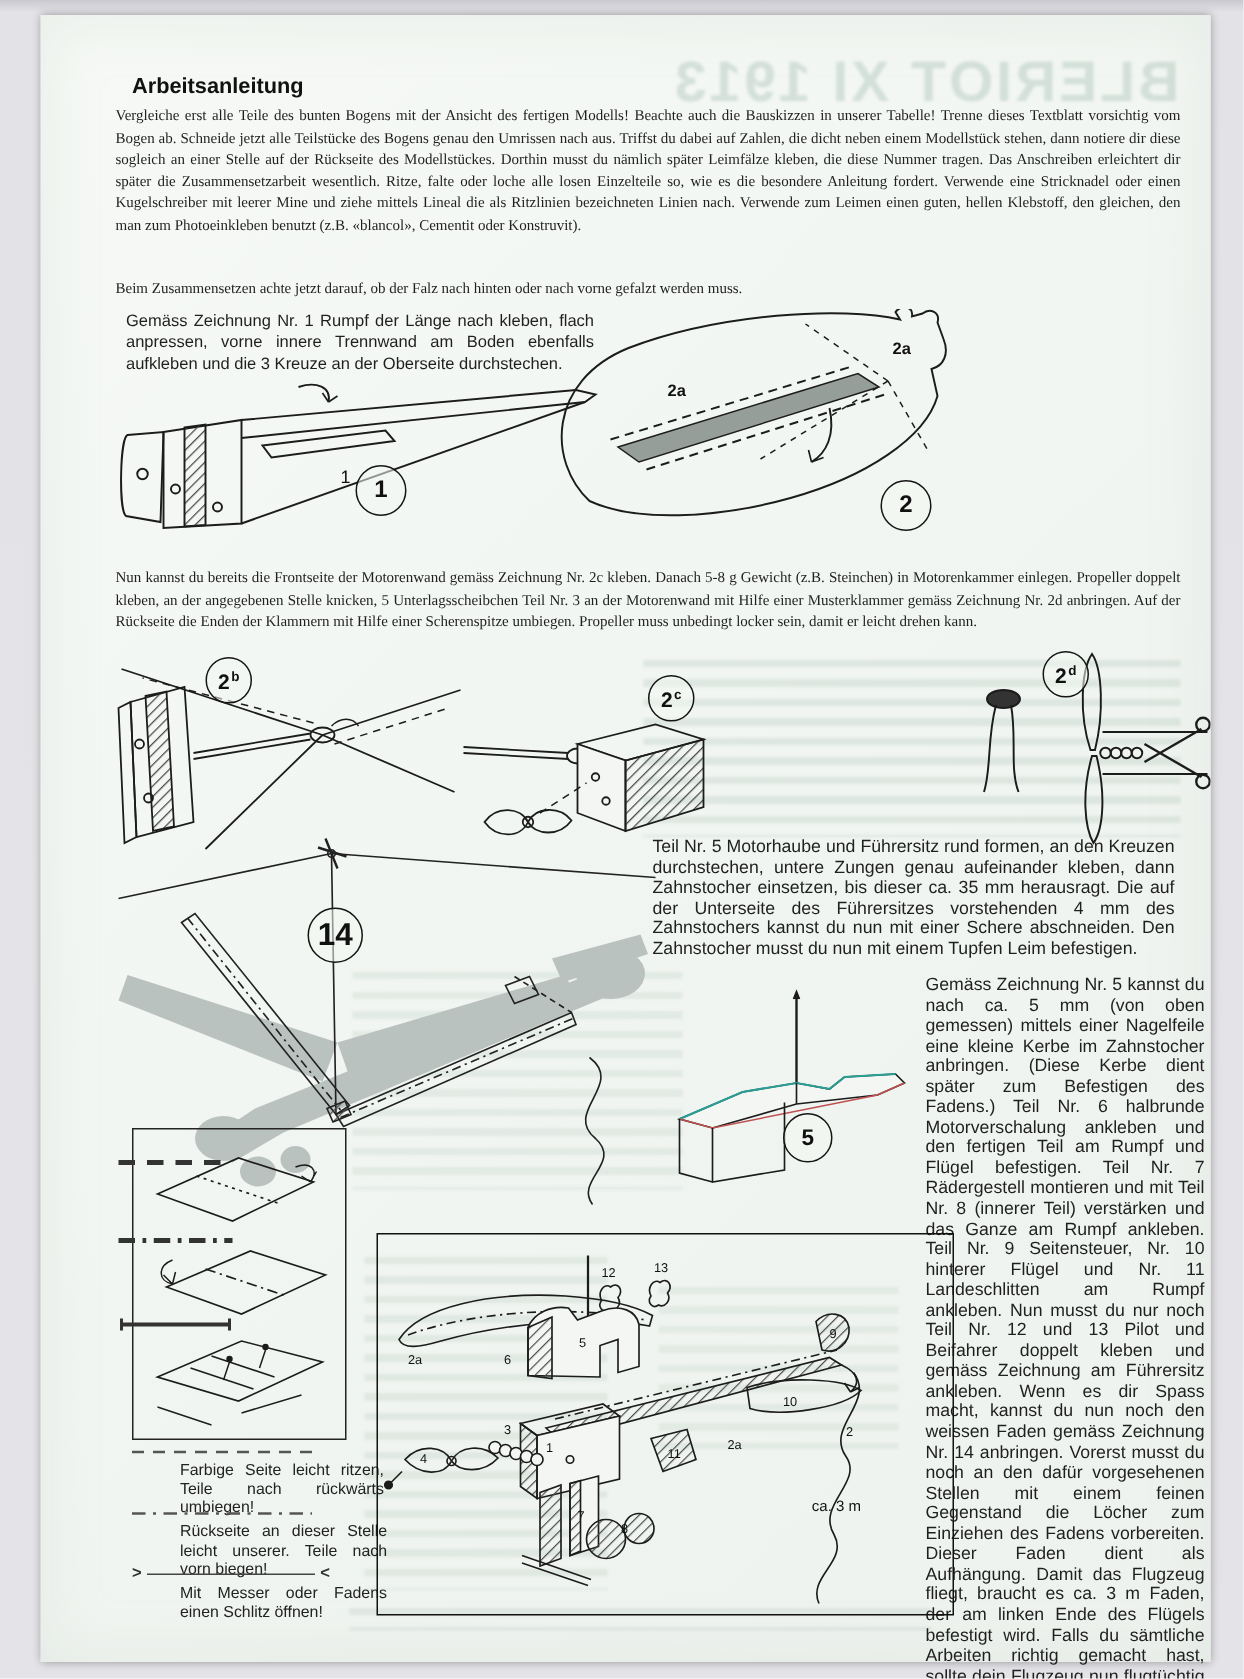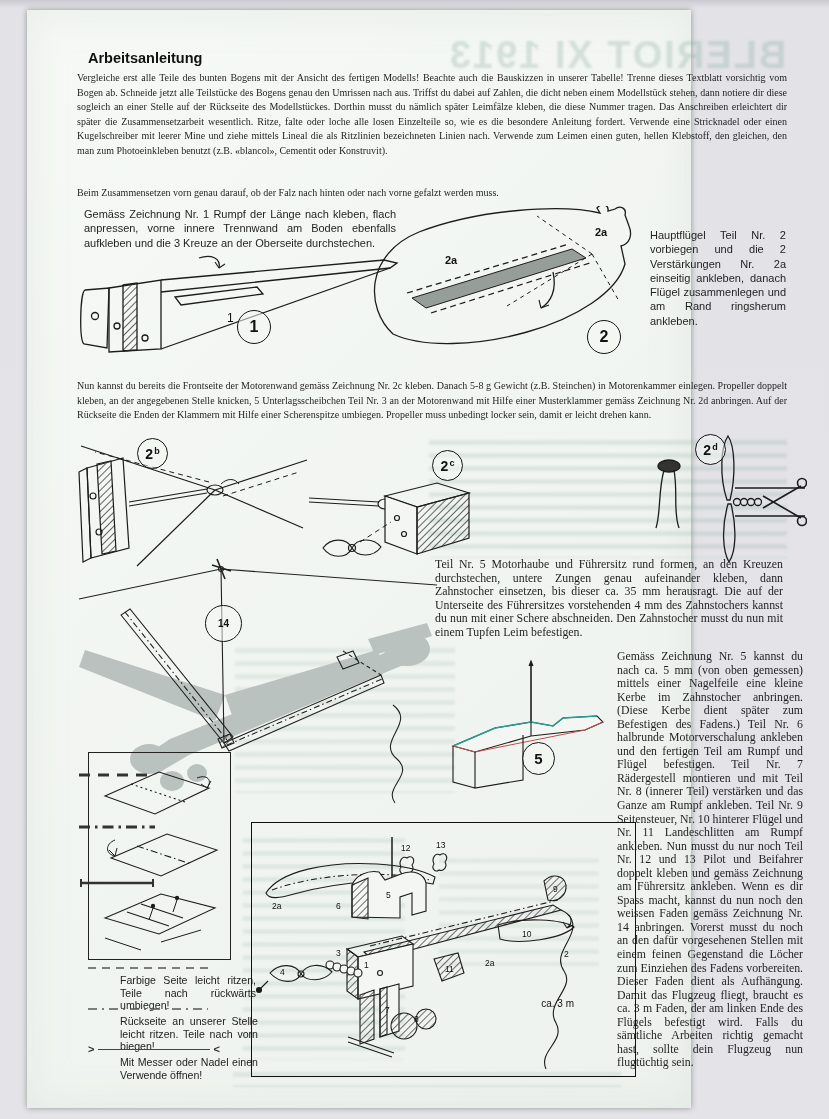--- a/index.html
+++ b/index.html
@@ -2,28 +2,28 @@
 <html><head>
 <meta charset="utf-8">
 <style>
   html,body{margin:0;padding:0;}
   body{
     width:829px;height:1119px;position:relative;overflow:hidden;
     background:linear-gradient(180deg,#c9c9cf 0,#e2e2e7 8px,#e4e4e8 100%);
     font-family:"Liberation Sans",sans-serif;
   }
   .page{
-    position:absolute;left:27px;top:10px;width:664px;height:1098px;
+    position:absolute;left:27px;top:10px;width:780px;height:1098px;
     background:linear-gradient(135deg,#f6f9f5 0,#f1f5f1 55%,#eef2ee 100%);
     box-shadow:0 0 6px rgba(0,0,0,.35), inset 0 0 40px rgba(190,205,195,.25);
   }
   .abs{position:absolute;}
   .par{font-size:10px;line-height:14.55px;color:#1f1f1f;text-align:justify;font-family:Liberation Serif, serif;}
   .par-mid{font-size:11px;line-height:14.3px;color:#1f1f1f;text-align:justify;}
-  .col{font-size:11.8px;line-height:13.55px;color:#1f1f1f;text-align:justify;font-family:Liberation Serif, serif;}
+  .col{font-size:11.8px;line-height:13.55px;color:#1f1f1f;text-align:justify;}
   .cap{font-size:10.6px;line-height:12.6px;color:#222;text-align:justify;margin-left:32px;}
   h1.head{font-size:14.5px;font-weight:bold;color:#111;margin:0;}
   .circle{
     border:1.7px solid #151515;border-radius:50%;
     display:flex;align-items:center;justify-content:center;
     font-weight:bold;color:#111;background:rgba(243,247,243,.55);
     box-sizing:border-box;
   }
   .circle .sub{font-size:9px;font-weight:bold;margin-left:1px;margin-top:-6px;}
   .bt{ 
@@ -47,24 +47,23 @@
   <div class="abs watermark" style="left:420px;top:24px;width:340px;">BLERIOT XI 1913</div>
 
   <div class="abs bt" style="left:402px;top:430px;width:358px;height:118px;"></div>
   <div class="abs bt" style="left:208px;top:638px;width:220px;height:145px;opacity:.8;"></div>
   <div class="abs bt" style="left:216px;top:828px;width:162px;height:222px;opacity:.85;"></div>
   <div class="abs bt" style="left:412px;top:848px;width:160px;height:108px;opacity:.7;"></div>
   <div class="abs bt" style="left:206px;top:1062px;width:388px;height:15px;opacity:.9;"></div>
 
   <h1 class="head abs" style="left:61px;top:40px;">Arbeitsanleitung</h1>
   <div class="par abs" style="left:50px;top:61px;width:710px;">Vergleiche erst alle Teile des bunten Bogens mit der Ansicht des fertigen Modells! Beachte auch die Bauskizzen in unserer Tabelle! Trenne dieses Textblatt vorsichtig vom Bogen ab. Schneide jetzt alle Teilstücke des Bogens genau den Umrissen nach aus. Triffst du dabei auf Zahlen, die dicht neben einem Modellstück stehen, dann notiere dir diese sogleich an einer Stelle auf der Rückseite des Modellstückes. Dorthin musst du nämlich später Leimfälze kleben, die diese Nummer tragen. Das Anschreiben erleichtert dir später die Zusammensetzarbeit wesentlich. Ritze, falte oder loche alle losen Einzelteile so, wie es die besondere Anleitung fordert. Verwende eine Stricknadel oder einen Kugelschreiber mit leerer Mine und ziehe mittels Lineal die als Ritzlinien bezeichneten Linien nach. Verwende zum Leimen einen guten, hellen Klebstoff, den gleichen, den man zum Photoeinkleben benutzt (z.B. «blancol», Cementit oder Konstruvit).</div>
-  <div class="par abs" style="left:50px;top:176px;width:710px;">Beim Zusammensetzen vorn genau darauf, ob der Falz nach hinten oder nach vorne gefalzt werden muss.</div>
+  <div class="par abs" style="left:50px;top:176px;width:710px;">Beim Zusammensetzen achte jetzt darauf, ob der Falz nach hinten oder nach vorne gefalzt werden muss.</div>
 
   <div class="par-mid abs" style="left:57px;top:197px;width:312px;">Gemäss Zeichnung Nr. 1 Rumpf der Länge nach kleben, flach anpressen, vorne innere Trennwand am Boden ebenfalls aufkleben und die 3 Kreuze an der Oberseite durchstechen.</div>
-  <div class="par-mid abs" style="left:623px;top:218px;width:136px;">Hauptflügel Teil Nr. 2 vorbiegen und die 2 Verstärkungen Nr. 2a einseitig ankleben, danach Flügel zusammenlegen und am Rand ringsherum ankleben.</div>
 
   <svg class="abs" style="left:52px;top:242px;" width="335" height="105" viewBox="0 0 335 105">
     <defs>
         <pattern id="hA" width="5" height="5" patternUnits="userSpaceOnUse" patternTransform="rotate(45)">
           <line x1="0" y1="0" x2="0" y2="5" stroke="#4a4a4a" stroke-width="1.7"></line>
         </pattern>
       </defs>
     <g fill="none" stroke="#1c1c1c" stroke-width="1.3">
       <path d="M6,38 C1,40 0,88 5,92 L28,96 L30,36 Z"></path>
       <circle cx="16" cy="64" r="3.5"></circle>
@@ -193,21 +192,21 @@
       <path d="M46,60 L149,188 L158,182 L55,54 Z"></path>
       <path d="M149,188 L306,120 L309,128 L154,196 Z"></path>
       <path d="M50,57 L152,185" stroke-dasharray="6 3 1.5 3"></path>
       <path d="M152,190 L307,124" stroke-dasharray="6 3 1.5 3"></path>
       <path d="M143,184 l12,-5 l4,9 l-12,5 Z" fill="url(#hA)"></path>
       <path d="M262,102 l16,-6 l6,12 l-16,6 Z"></path>
       <path d="M268,96 L306,120" stroke-dasharray="4 3"></path>
       <path d="M318,150 C342,168 300,186 322,204 C340,220 308,232 320,248"></path>
     </g>
   </svg>
-  <div class="circle abs" style="left:178px;top:595px;width:37px;height:37px;font-size:10px;text-align:center;">
+  <div class="circle abs" style="left:178px;top:595px;width:37px;height:37px;font-size:21px;text-align:center;">
     <span>14</span>
   </div>
 
   <div class="col abs" style="left:408px;top:548px;width:348px;">Teil Nr. 5 Motorhaube und Führersitz rund formen, an den Kreuzen durchstechen, untere Zungen genau aufeinander kleben, dann Zahnstocher einsetzen, bis dieser ca. 35 mm herausragt. Die auf der Unterseite des Führersitzes vorstehenden 4 mm des Zahnstochers kannst du nun mit einer Schere abschneiden. Den Zahnstocher musst du nun mit einem Tupfen Leim befestigen.</div>
 
   <svg class="abs" style="left:408px;top:648px;" width="182" height="138" viewBox="0 0 182 138">
     <g fill="none" stroke="#1c1c1c" stroke-width="1.1">
       <line x1="96" y1="8" x2="96" y2="76" stroke-width="1.6"></line>
       <path d="M94,8 L96,3 L98,8" fill="#1c1c1c"></path>
       <path d="M18,88 L60,70 L96,64 L118,68 L128,60 L162,58 L168,64 L150,72 L96,78 L40,94 Z" fill="#f3f6f2"></path>
@@ -252,27 +251,27 @@
     </g>
   </svg>
 
   <svg class="abs" style="left:61px;top:955px;" width="120" height="6" viewBox="0 0 120 6">
       <line x1="0" y1="3" x2="120" y2="3" stroke="#555" stroke-width="1.6" stroke-dasharray="8 6"></line>
     </svg>
   <div class="cap abs" style="left:61px;top:964px;width:136px;">Farbige Seite leicht ritzen, Teile nach rückwärts umbiegen!</div>
   <svg class="abs" style="left:61px;top:996px;" width="120" height="6" viewBox="0 0 120 6">
       <line x1="0" y1="3" x2="120" y2="3" stroke="#555" stroke-width="1.6" stroke-dasharray="9 5 2 5"></line>
     </svg>
-  <div class="cap abs" style="left:61px;top:1005px;width:138px;">Rückseite an unserer Stelle leicht ritzen. Teile nach vorn biegen!</div>
+  <div class="cap abs" style="left:61px;top:1005px;width:138px;">Rückseite an dieser Stelle leicht unserer. Teile nach vorn biegen!</div>
   <div class="slitline abs" style="left:61px;top:1033px;width:132px;">
     <span>&gt;</span>
     <span class="rule"></span>
     <span>&lt;</span>
   </div>
-  <div class="cap abs" style="left:61px;top:1046px;width:138px;">Mit Messer oder Nadel einen Verwende öffnen!</div>
+  <div class="cap abs" style="left:61px;top:1046px;width:138px;">Mit Messer oder Fadens einen Schlitz öffnen!</div>
 
   <div class="abs" style="left:200px;top:812px;width:383px;height:253px;border:1.5px solid #111;margin-left:24px;">
     <svg width="383" height="253" viewBox="0 0 383 253">
       <defs>
           <pattern id="hD" width="5" height="5" patternUnits="userSpaceOnUse" patternTransform="rotate(45)">
             <line x1="0" y1="0" x2="0" y2="5" stroke="#4a4a4a" stroke-width="1.6"></line>
           </pattern>
         </defs>
       <g fill="none" stroke="#1c1c1c" stroke-width="1.1">
         <path d="M14,70 C28,48 75,38 125,41 C155,43 172,48 183,54 L181,61 C150,55 92,57 42,71 C28,75 17,77 14,70 Z"></path>

